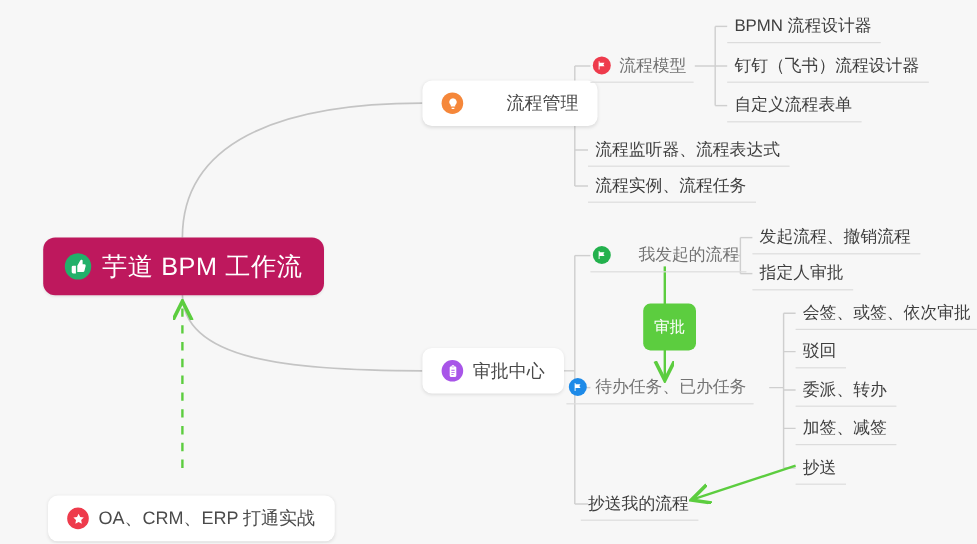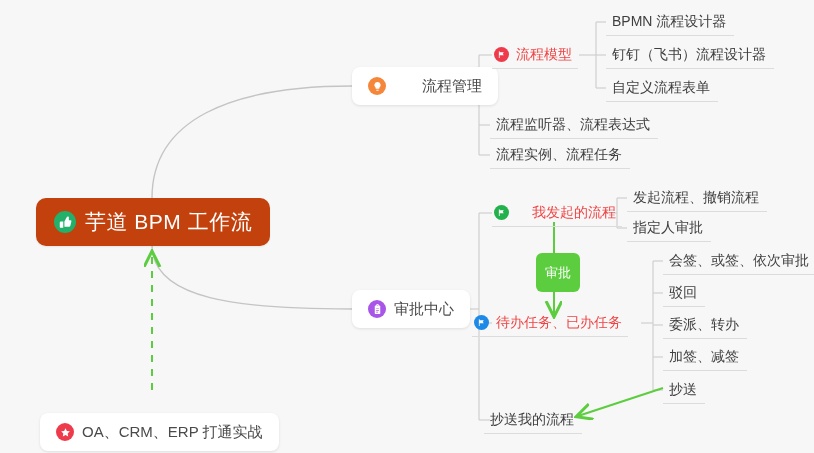--- a/index.html
+++ b/index.html
@@ -30,21 +30,21 @@
   }
   .node {
     position: absolute;
     box-sizing: border-box;
     display: flex;
     align-items: center;
     white-space: nowrap;
   }
   
   .root {
-    background: #c2410c;
+    background: #be185d;
     border-radius: 10px;
     padding: 0 18px;
     height: 48px;
     color: #ffffff;
     font-size: 21px;
     letter-spacing: 0.5px;
     box-shadow: 0 1px 2px rgba(0,0,0,0.07);
   }
   .root .label { margin-left: 9px; }
   
@@ -55,21 +55,21 @@
     height: 38px;
     color: #4a4a4a;
     font-size: 15px;
     box-shadow: 0 1px 3px rgba(0,0,0,0.10);
   }
   .card .label { margin-left: 8px; }
   
   .uline {
     border-bottom: 1px solid #dcdcdc;
     height: 28px;
-    color: #ef4444;
+    color: #737373;
     font-size: 14px;
     padding: 0 6px 0 2px;
   }
   .uline .label { margin-left: 7px; }
   
   .leaf {
     border-bottom: 1px solid #dcdcdc;
     height: 27px;
     color: #3f3f3f;
     font-size: 14px;

